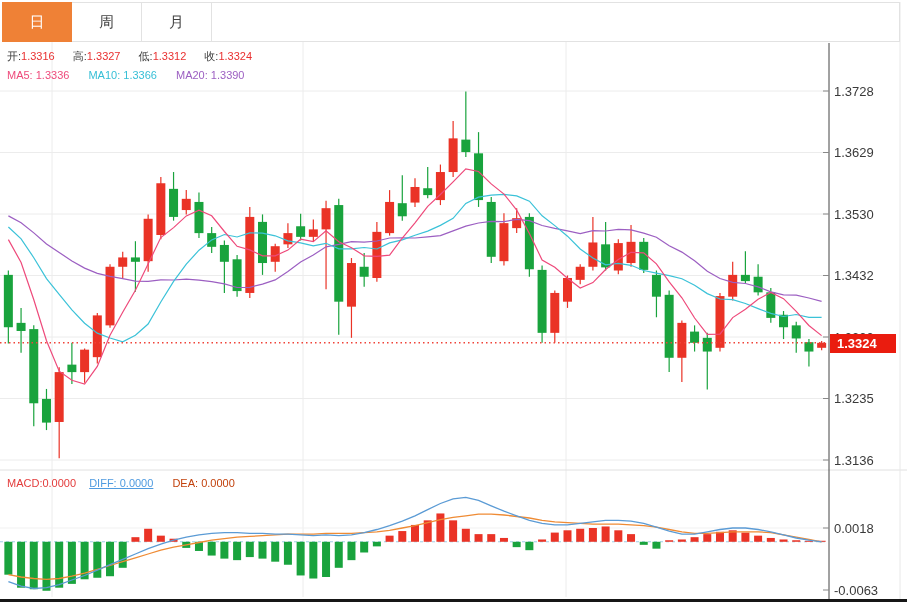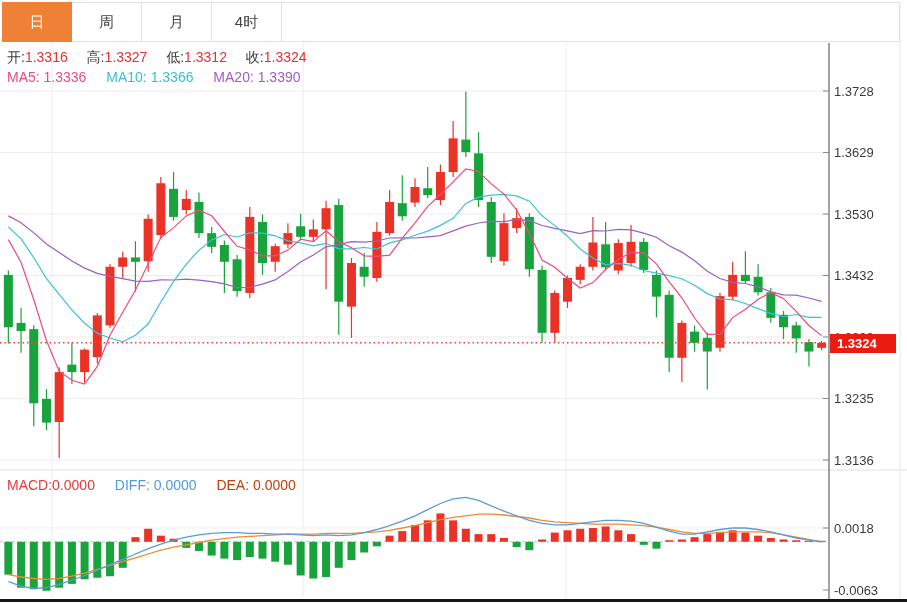--- a/index.html
+++ b/index.html
@@ -8,31 +8,31 @@
   #chart{position:absolute;left:0;top:0;}
   svg text{font-family:"Liberation Sans",sans-serif;}
   
   .tabbar{position:absolute;left:2px;top:2px;width:898px;height:40px;display:flex;background:#fff;z-index:5;}
   .tab{width:70px;height:40px;box-sizing:border-box;border:1px solid #e2e2e2;border-left:none;
        line-height:38px;text-align:center;font-size:15px;color:#434343;cursor:pointer;}
   .tab:first-child{border-left:1px solid #e2e2e2;}
   .tab.active{background:#ef8136;border-color:#ef8136;color:#fff;}
   .tabfill{flex:1;height:40px;box-sizing:border-box;border:1px solid #e2e2e2;border-left:none;}
   
-  .lg{position:absolute;left:7px;z-index:4;font-size:14px;white-space:nowrap;}
+  .lg{position:absolute;left:7px;z-index:4;font-size:11px;white-space:nowrap;}
   .lg1{top:49px;}
   .lg2{top:69px;}
   .lg3{top:477px;}
   .lbl{color:#3c3c3c;}
   .val{color:#e93030;margin-right:15px;}
   .ma5{color:#ee4a7b;margin-right:16px;}
   .ma10{color:#36bfd6;margin-right:16px;}
   .ma20{color:#9c5fc2;}
-  .cmacd{color:#e33b3b;margin-right:16px;}
-  .cdiff{color:#4f9be0;margin-right:16px;}
+  .cmacd{color:#e33b3b;margin-right:10px;}
+  .cdiff{color:#4f9be0;margin-right:16px;text-decoration:underline;}
   .cdea{color:#c2410c;}
   
   .badge{position:absolute;left:830px;top:334px;width:66px;height:19px;z-index:4;
          background:#ea1c0f;color:#fff;font-size:13px;font-weight:bold;
          line-height:19px;padding-left:7px;box-sizing:border-box;}
 </style>
 </head>
 <body>
 
 <div class="stage">
@@ -280,21 +280,20 @@
         <text x="834" y="532.5" fill="#3a3a3a" font-size="13">0.0018</text>
         <line x1="823" y1="590" x2="829" y2="590" stroke="#888"></line>
         <text x="834" y="594.5" fill="#3a3a3a" font-size="13">-0.0063</text>
       </g>
     </svg>
 
   <div class="tabbar">
     <div class="tab active">日</div>
     <div class="tab">周</div>
     <div class="tab">月</div>
-    <div class="tab">4时</div>
     <div class="tabfill"></div>
   </div>
 
   <div class="lg lg1">
     <span class="lbl">开:</span><span class="val">1.3316</span>
     <span class="lbl">高:</span><span class="val">1.3327</span>
     <span class="lbl">低:</span><span class="val">1.3312</span>
     <span class="lbl">收:</span><span class="val">1.3324</span>
   </div>
 

